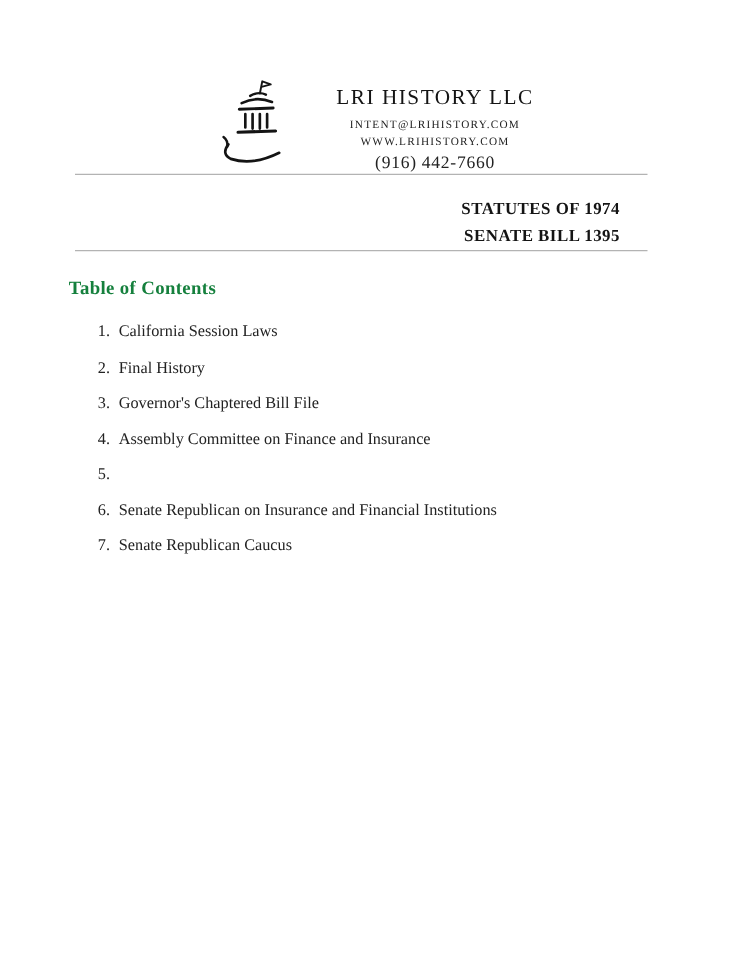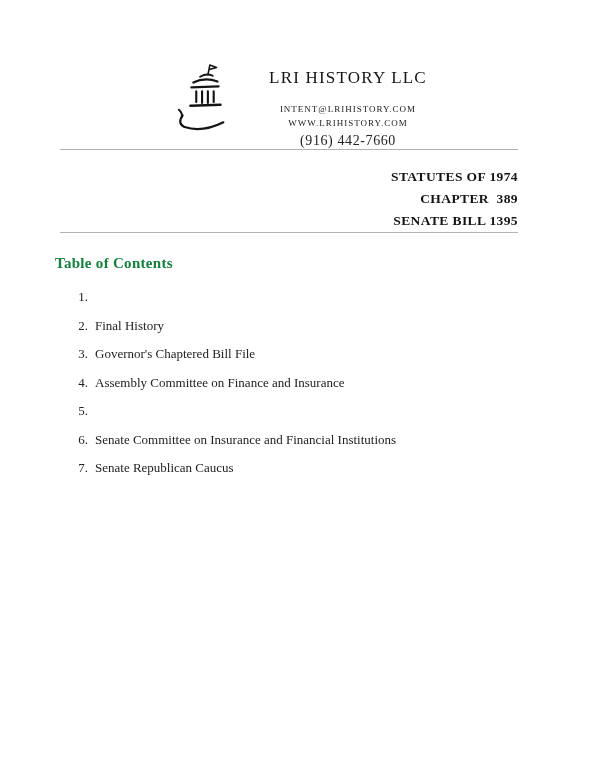--- a/index.html
+++ b/index.html
@@ -36,21 +36,21 @@
     padding-top: 8px;
   }
   .company-name {
     font-size: 17px;
     letter-spacing: 1.2px;
     color: #141414;
   }
   .contact-line {
     font-size: 9px;
     letter-spacing: 1px;
-    margin-top: 16px;
+    margin-top: 6px;
     color: #222;
   }
   .contact-line.tight {
     margin-top: 4px;
   }
   .phone-line {
     font-size: 14px;
     letter-spacing: 0.6px;
     margin-top: 5px;
     color: #222;
@@ -62,21 +62,21 @@
     border-top: 1px solid #b3b3b3;
     margin: 0 82px 0 60px;
     height: 0;
   }
   .rule-1 { margin-top: 22px; }
   .rule-2 { margin-top: 14px; }
 
   
   .reference {
     text-align: right;
-    padding-right: 82px;
+    padding-right: 104px;
     margin-top: 16px;
   }
   .reference .ref-line {
     font-weight: bold;
     font-size: 13.5px;
     line-height: 22px;
     letter-spacing: 0.4px;
     white-space: pre;
     color: #141414;
   }
@@ -136,32 +136,32 @@
       <div class="contact-line">INTENT@LRIHISTORY.COM</div>
       <div class="contact-line tight">WWW.LRIHISTORY.COM</div>
       <div class="phone-line">(916) 442-7660</div>
     </div>
   </div>
 
   <hr class="rule rule-1">
 
   <div class="reference">
     <div class="ref-line">STATUTES OF 1974</div>
-    <div class="ref-line">CHAPTER  389</div>
     <div class="ref-line">SENATE BILL 1395</div>
   </div>
 
   <hr class="rule rule-2">
 
   <div class="toc">
     <div class="toc-title">Table of Contents</div>
     <div class="toc-list">
 
       <div class="toc-row">
         <span class="toc-num">1.</span>
+        <span class="toc-label">California Session Laws</span>
       </div>
 
       <div class="toc-row">
         <span class="toc-num">2.</span>
         <span class="toc-label">Final History</span>
       </div>
 
       <div class="toc-row">
         <span class="toc-num">3.</span>
         <span class="toc-label">Governor's Chaptered Bill File</span>
@@ -171,21 +171,21 @@
         <span class="toc-num">4.</span>
         <span class="toc-label">Assembly Committee on Finance and Insurance</span>
       </div>
 
       <div class="toc-row">
         <span class="toc-num">5.</span>
       </div>
 
       <div class="toc-row">
         <span class="toc-num">6.</span>
-        <span class="toc-label">Senate Committee on Insurance and Financial Institutions</span>
+        <span class="toc-label">Senate Republican on Insurance and Financial Institutions</span>
       </div>
 
       <div class="toc-row">
         <span class="toc-num">7.</span>
         <span class="toc-label">Senate Republican Caucus</span>
       </div>
 
     </div>
   </div>
 

